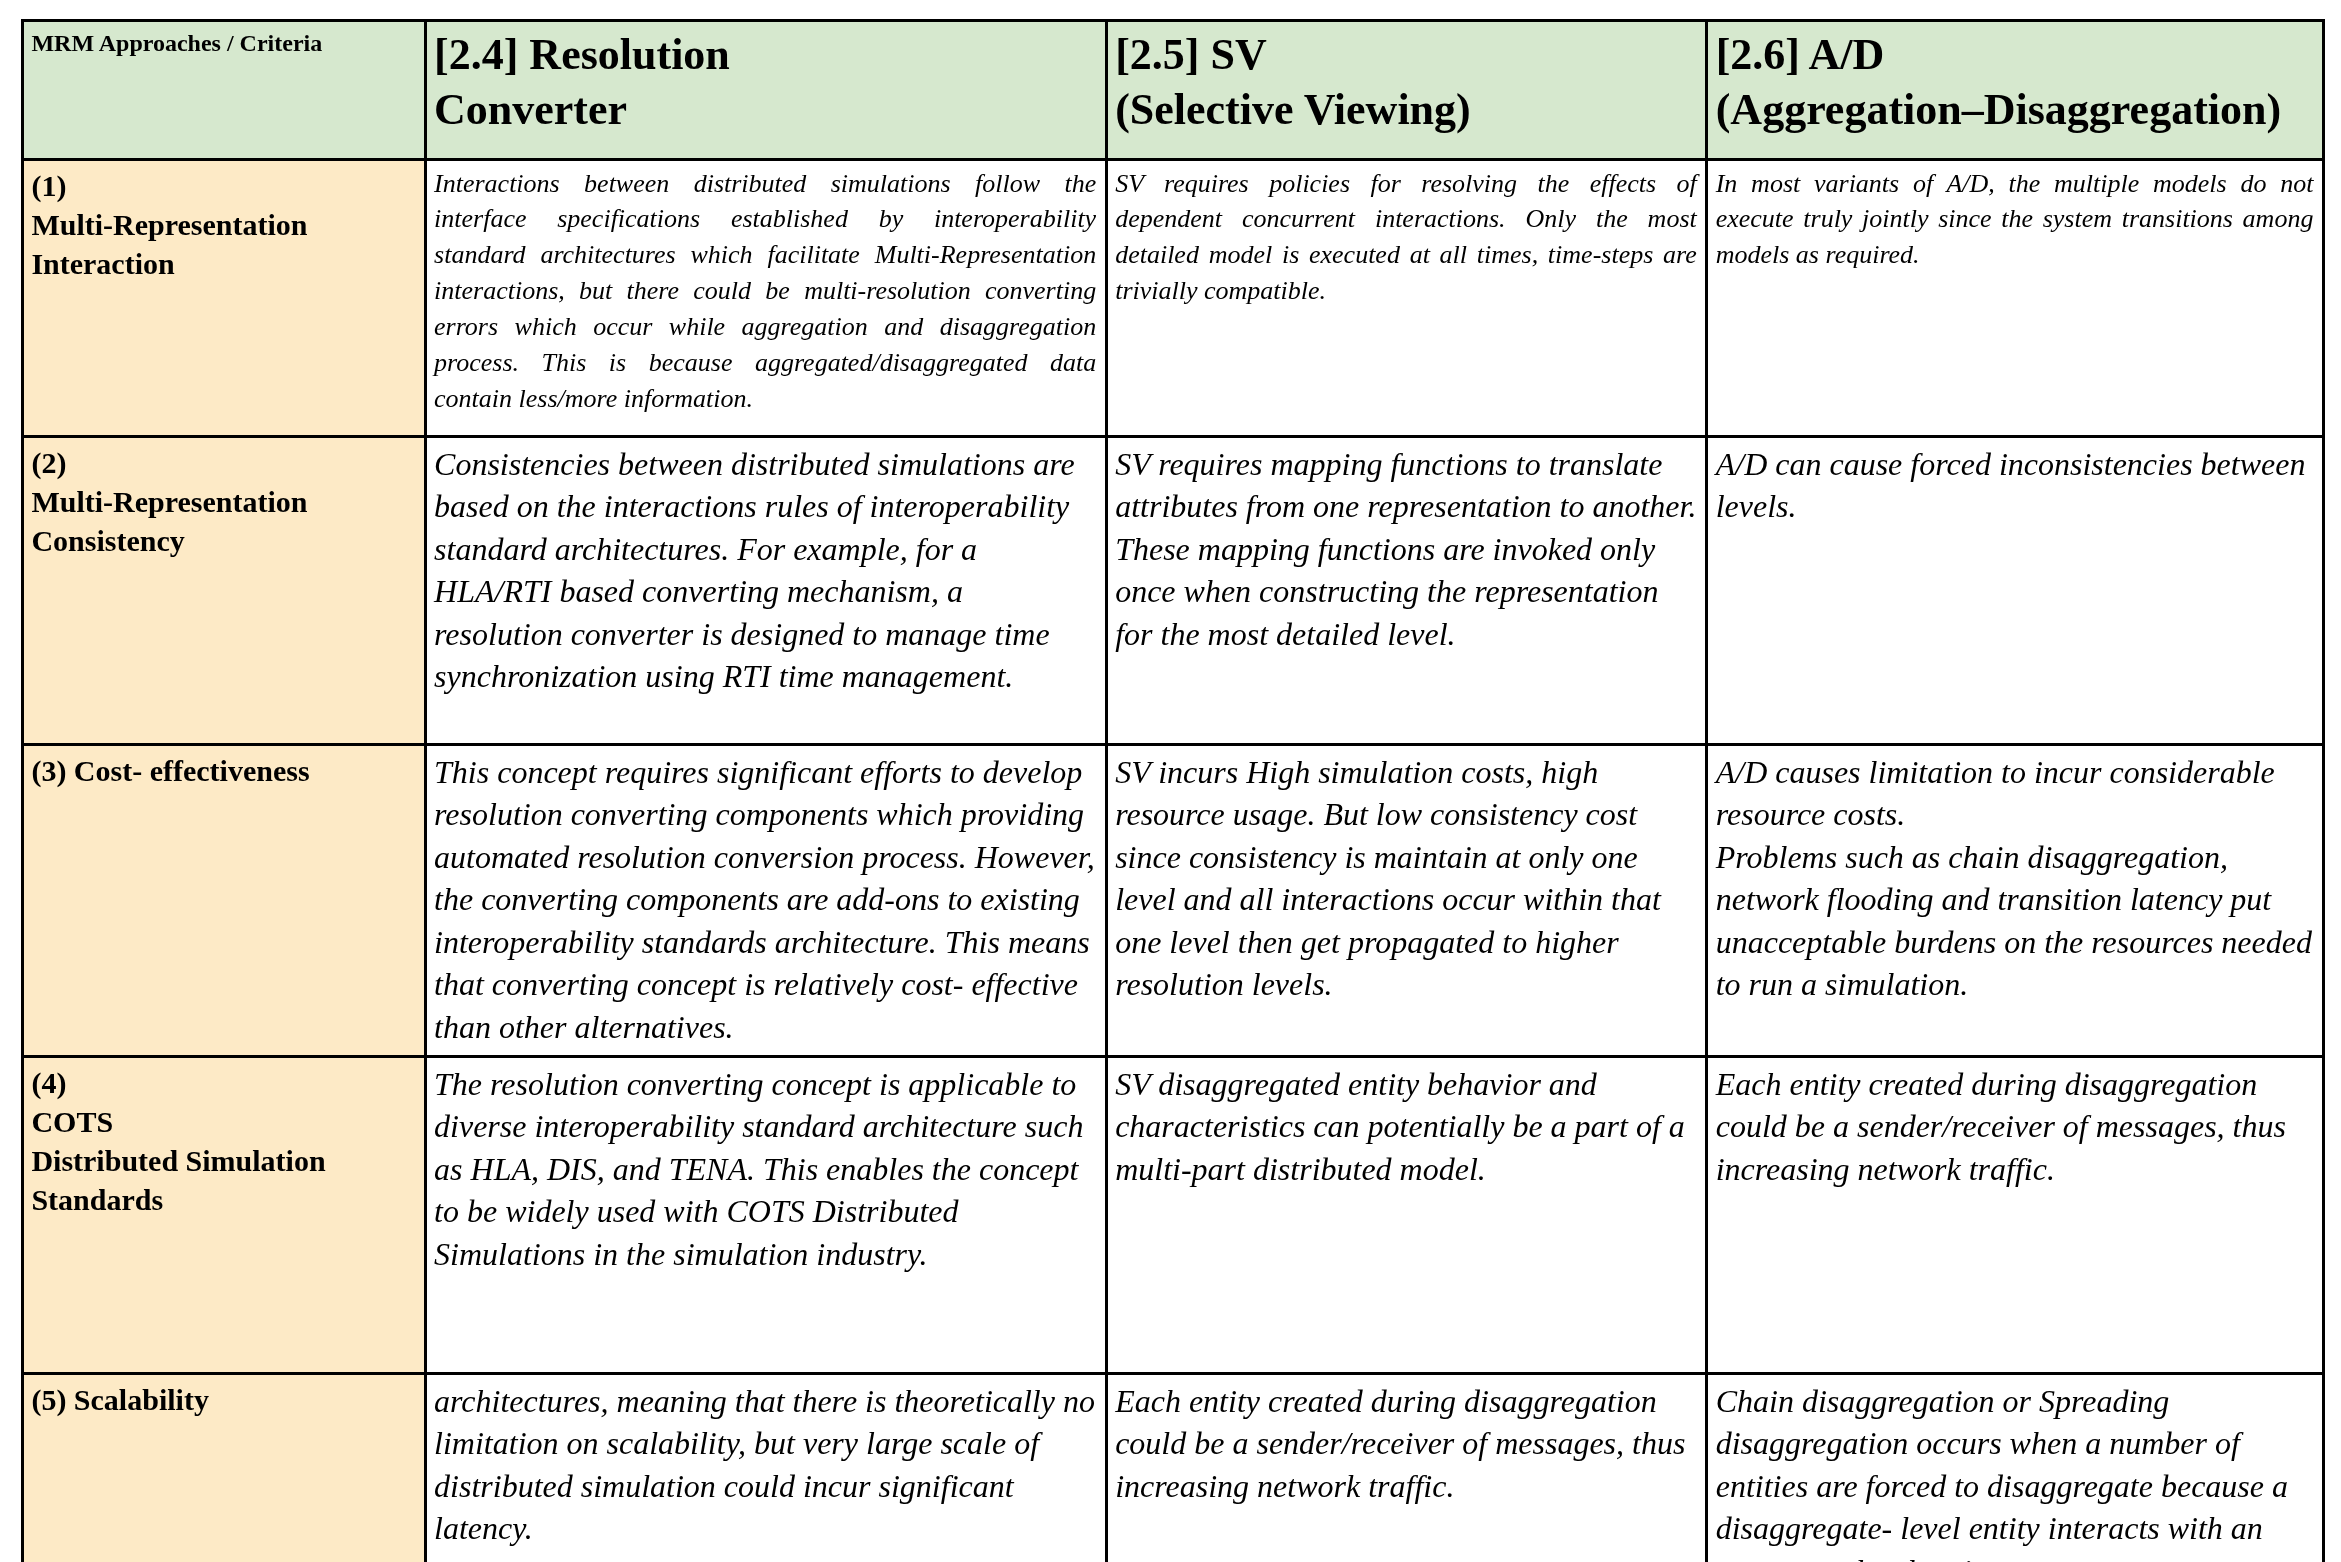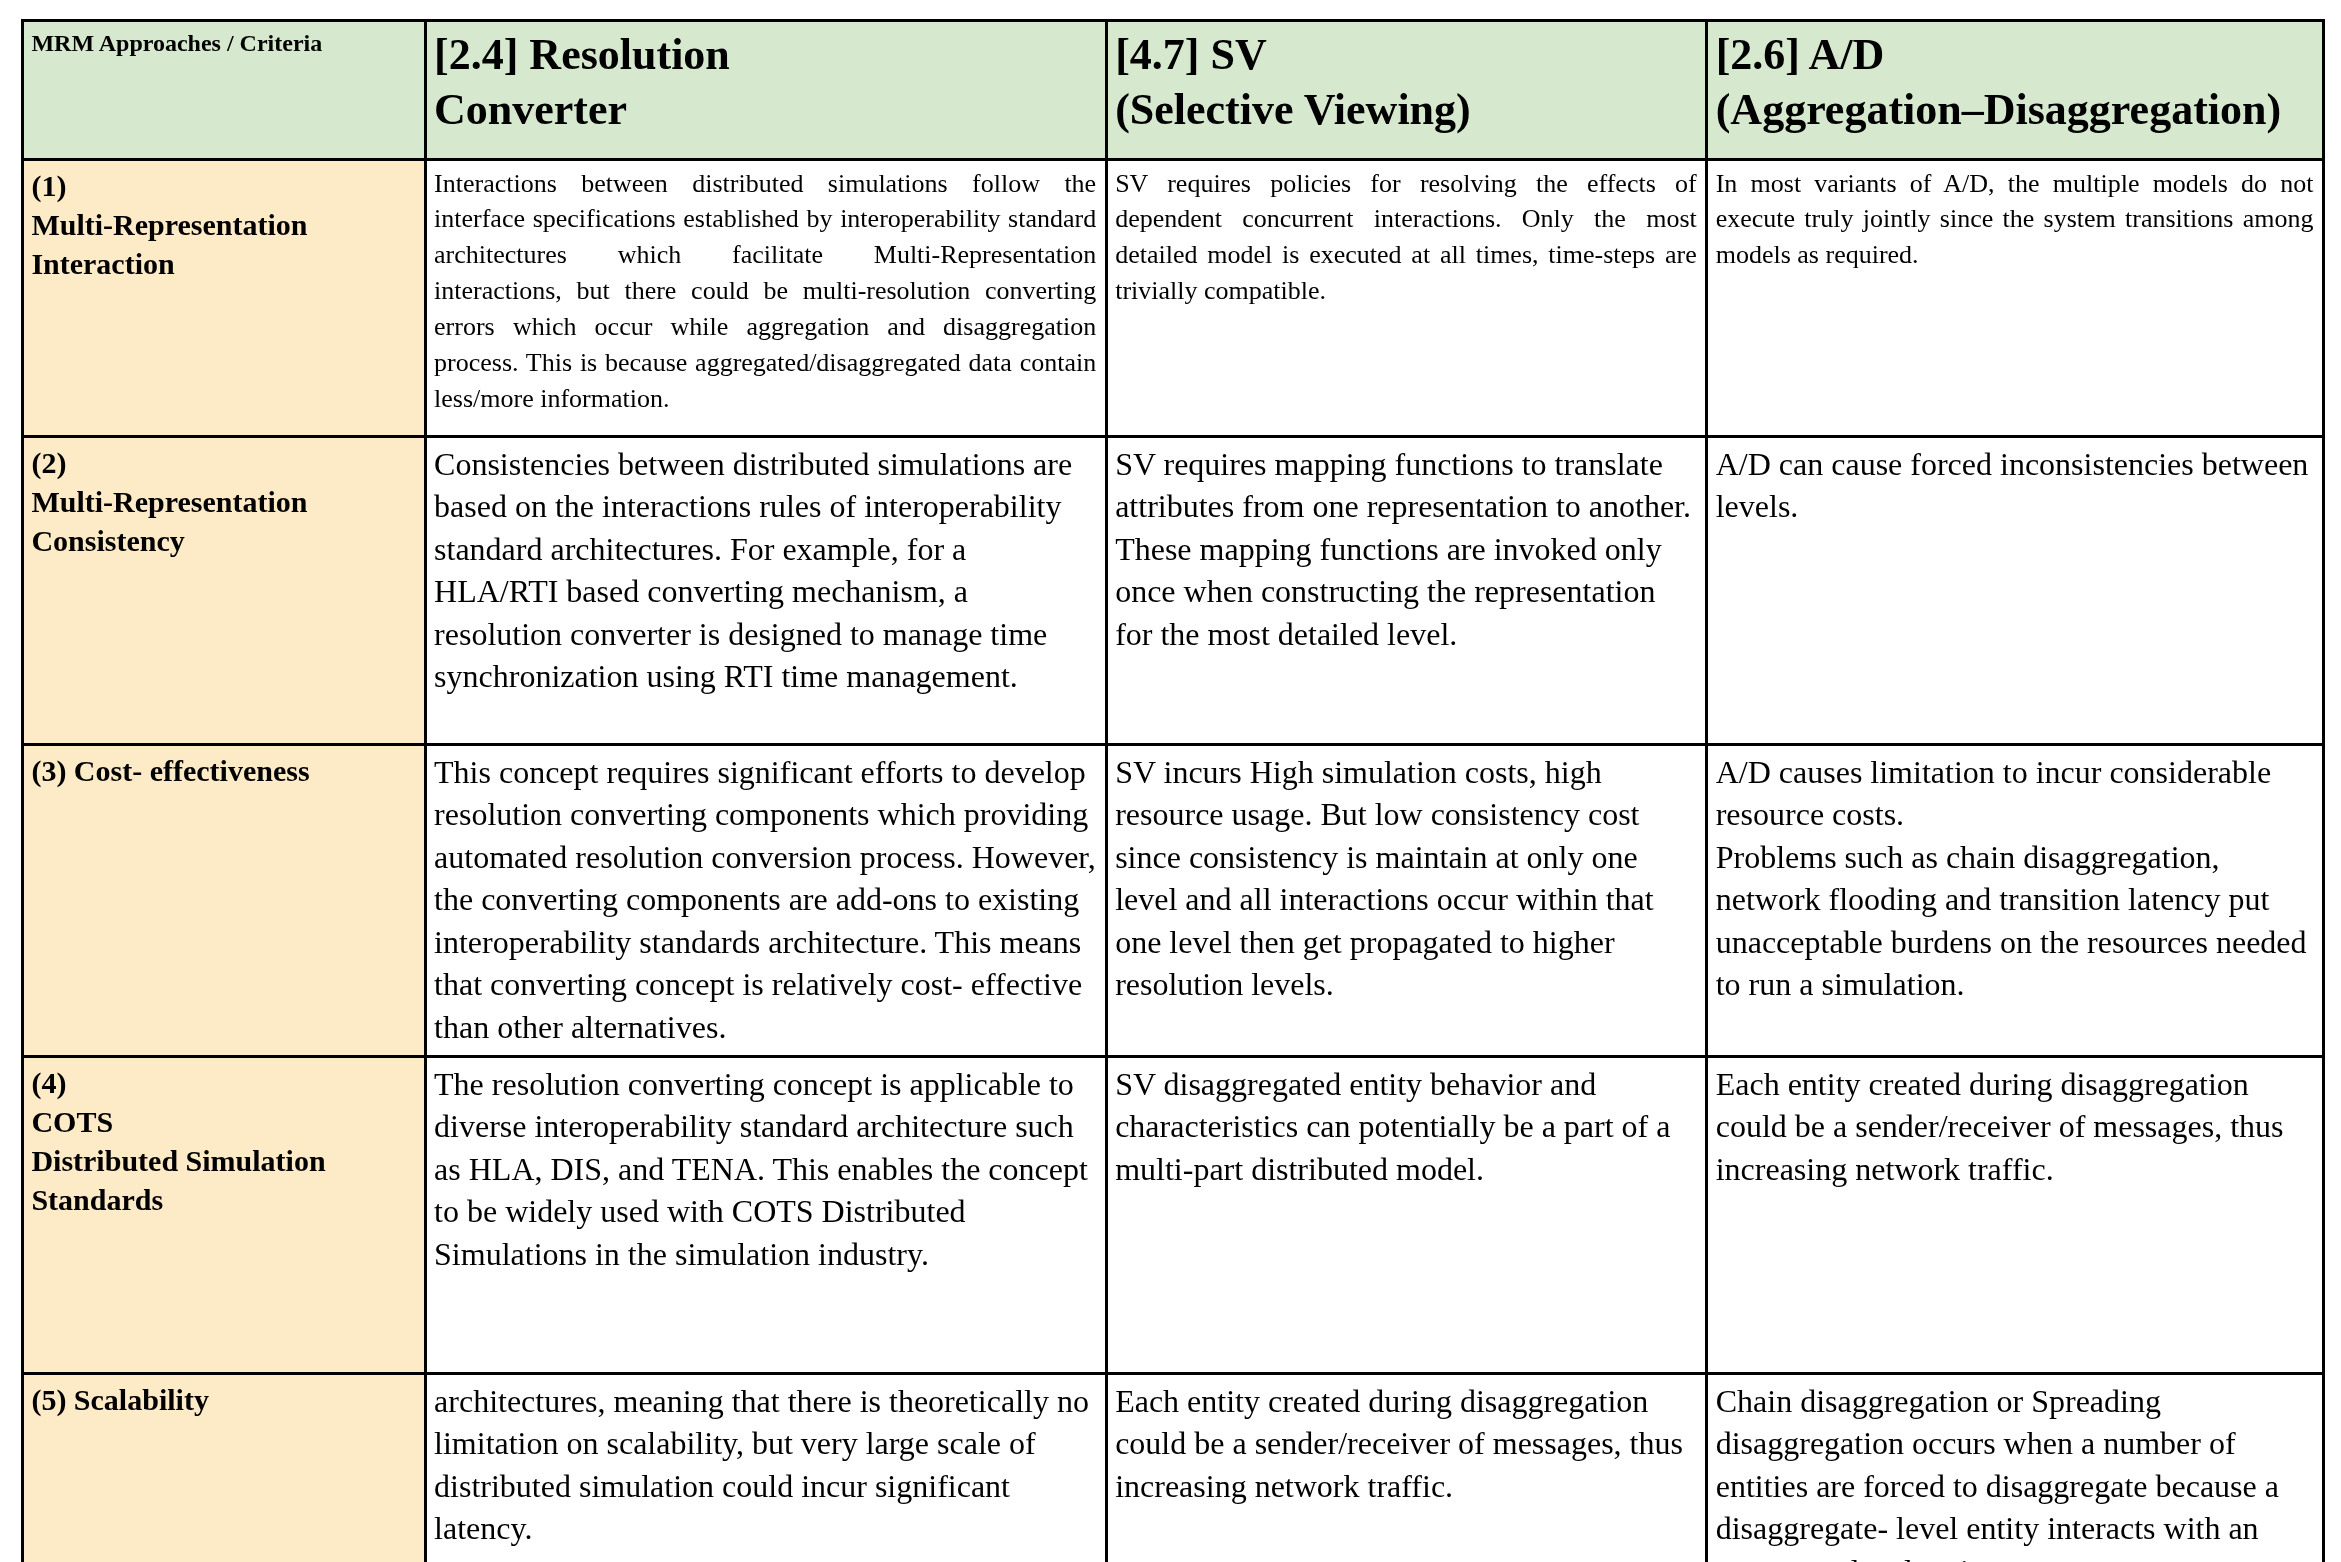--- a/index.html
+++ b/index.html
@@ -51,20 +51,21 @@
   td.criteria{
     background:var(--criteria-bg);
     font-weight:bold;
     font-size:30px;
     line-height:1.3;
   }
   td.body{
     background:#ffffff;
     font-size:32px;
     line-height:1.33;
+    font-style:italic;
   }
   tr.r1 td.body{
     font-size:26px;
     line-height:1.38;
     text-align:justify;
   }
   tr.r1{height:277px;}
   tr.r2{height:308px;}
   tr.r3{height:311px;}
   tr.r4{height:317px;}
@@ -79,21 +80,21 @@
       <col class="c0">
         <col class="c1">
         <col class="c2">
         <col class="c3">
     </colgroup>
     <thead>
       <tr>
         <th class="hdr-criteria">MRM Approaches / Criteria</th>
         <th>[2.4] Resolution
 Converter</th>
-        <th>[4.7] SV
+        <th>[2.5] SV
 (Selective Viewing)</th>
         <th>[2.6] A/D
 (Aggregation–Disaggregation)</th>
       </tr>
     </thead>
     <tbody>
       <tr class="r1">
         <td class="criteria">(1)
 Multi-Representation
 Interaction</td>

